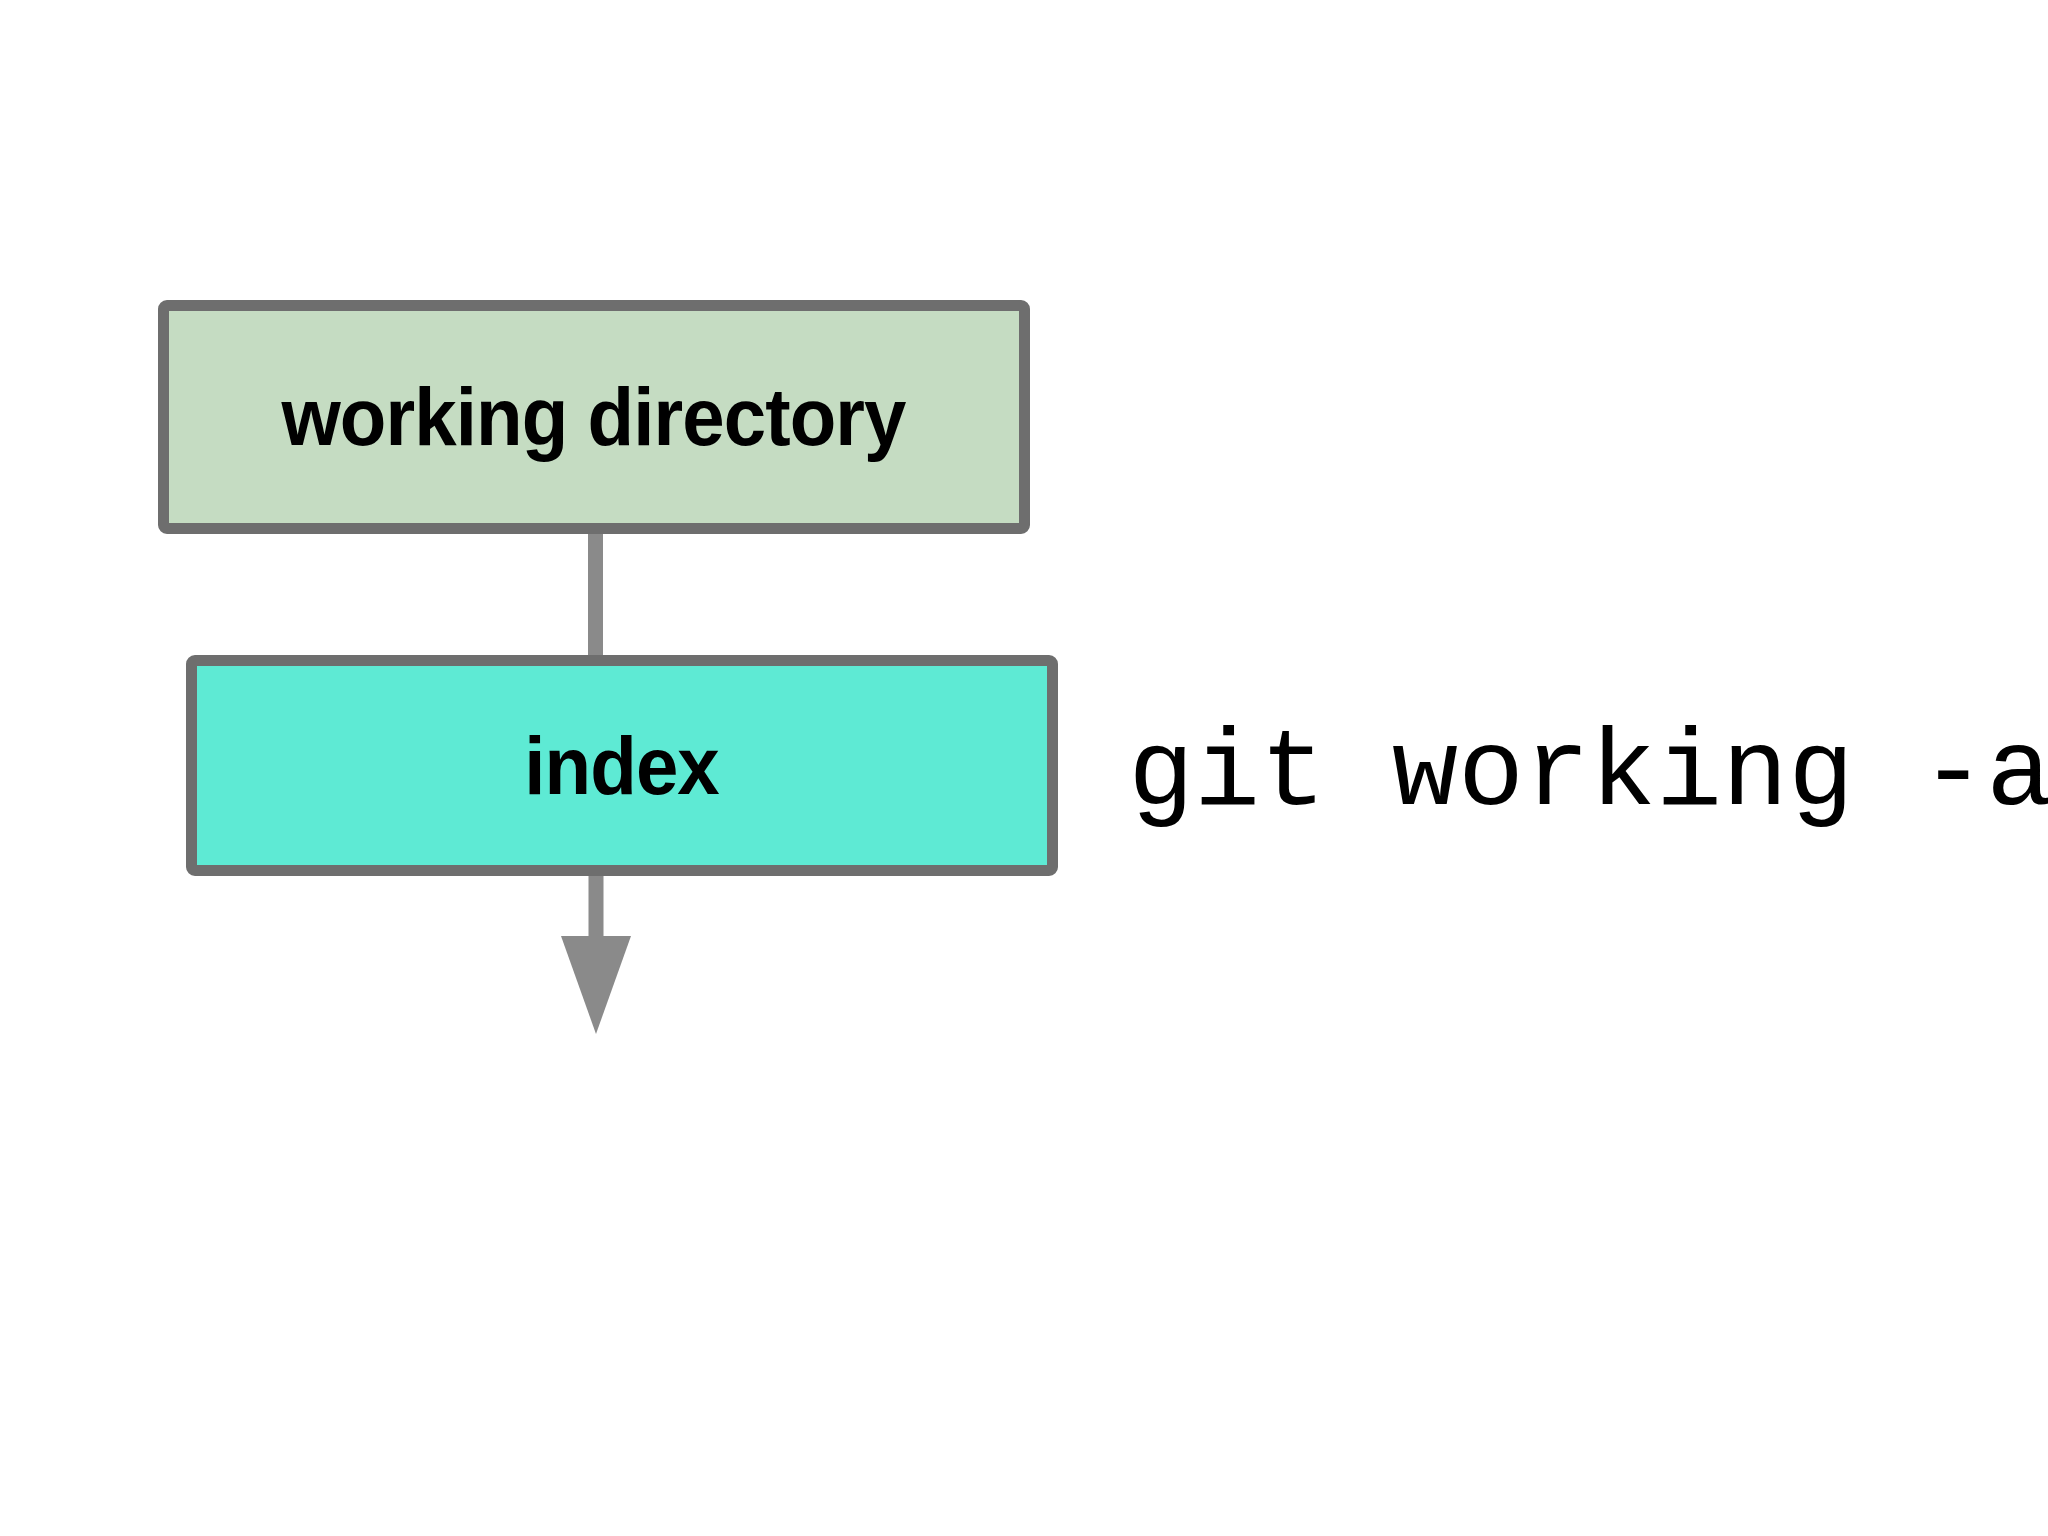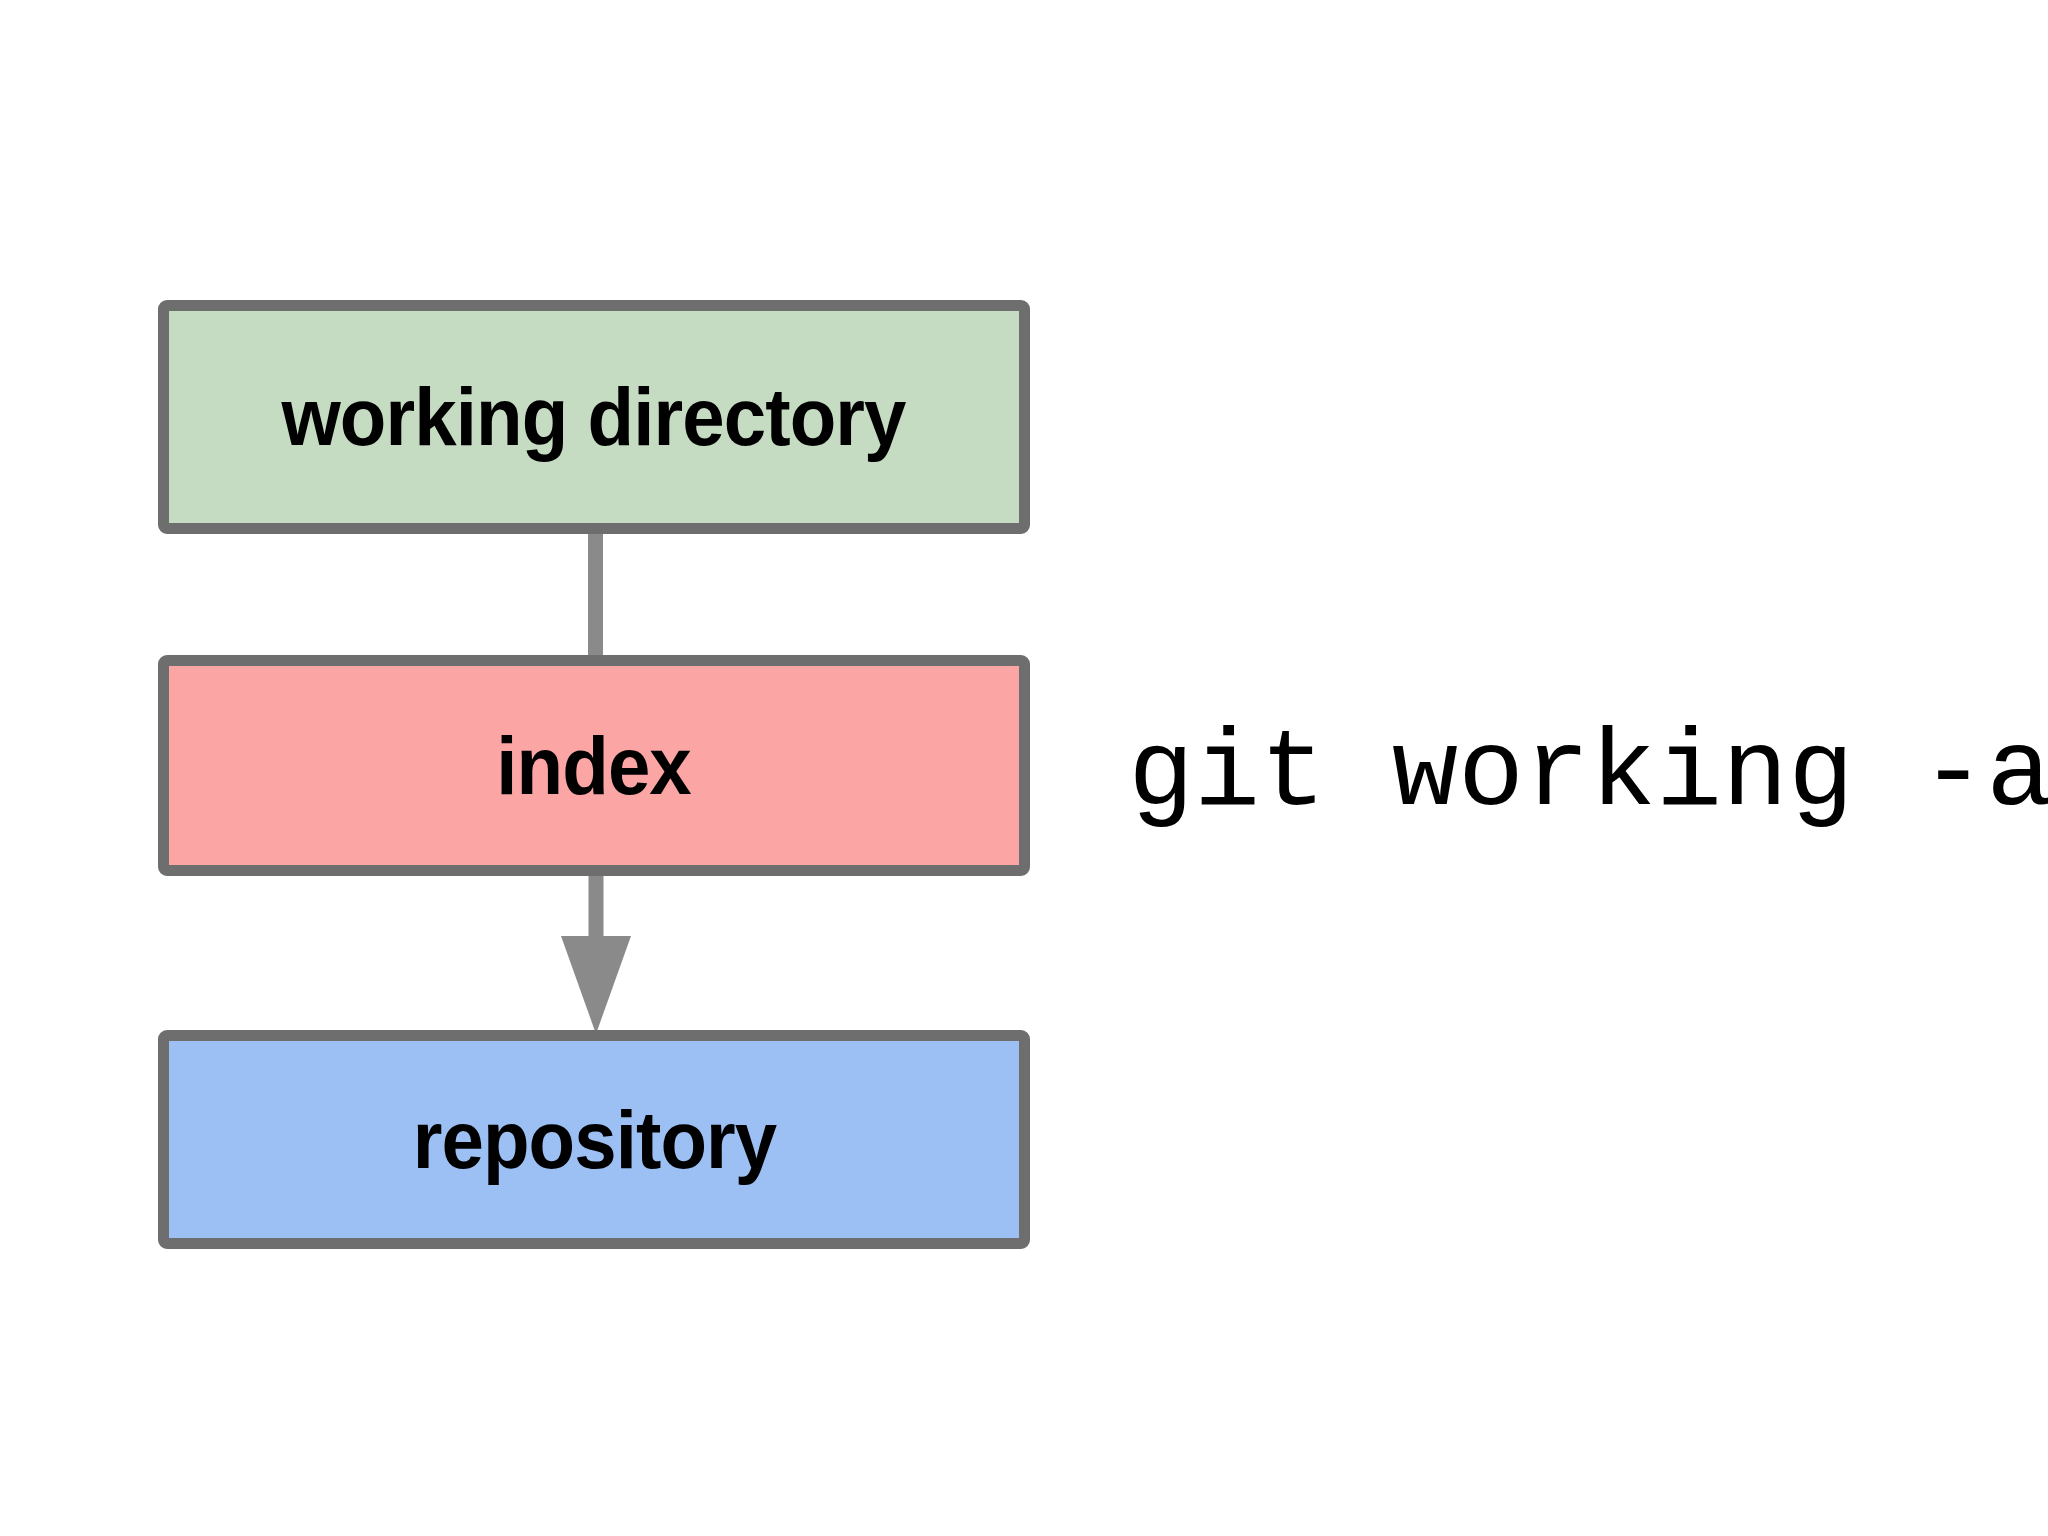--- a/index.html
+++ b/index.html
@@ -118,25 +118,22 @@
 
   <svg class="connector" id="edge-index-to-repo" viewBox="0 0 72 168" width="72" height="168" xmlns="http://www.w3.org/2000/svg">
     <rect x="28.5" y="0" width="15" height="72" fill="#8a8a8a"></rect>
     <polygon points="1,68 71,68 36,166" fill="#8a8a8a"></polygon>
   </svg>
 
   <div class="node" id="node-working-directory" style="background:#c5dcc2;text-align:center;">
     <span class="node-label">working directory</span>
   </div>
 
-  <div class="node" id="node-index" style="background:#fca5a5;">
+  <div class="node" id="node-index" style="background:#5eead4;margin-left:28px;">
     <span class="node-label">index</span>
   </div>
 
-  <div class="node" id="node-repository" style="background:#9cc0f3;">
-    <span class="node-label">repository</span>
-  </div>
 
   <div id="command-caption">
     <span class="command-text">git working -a</span>
   </div>
 
 </div>
 
 </body></html>

